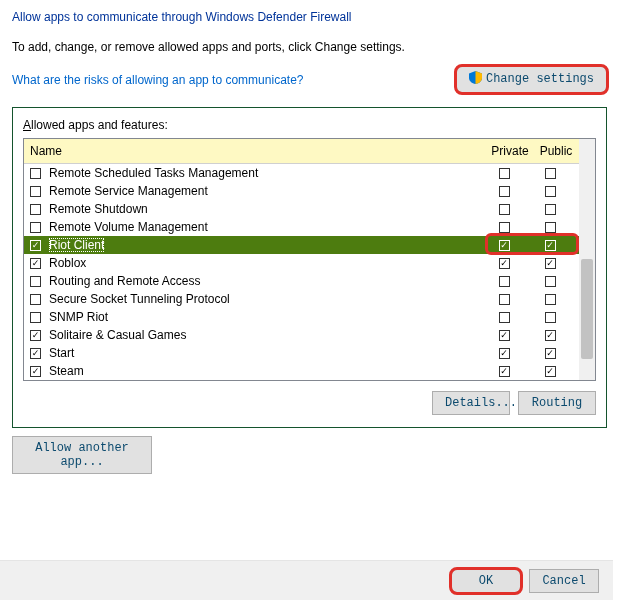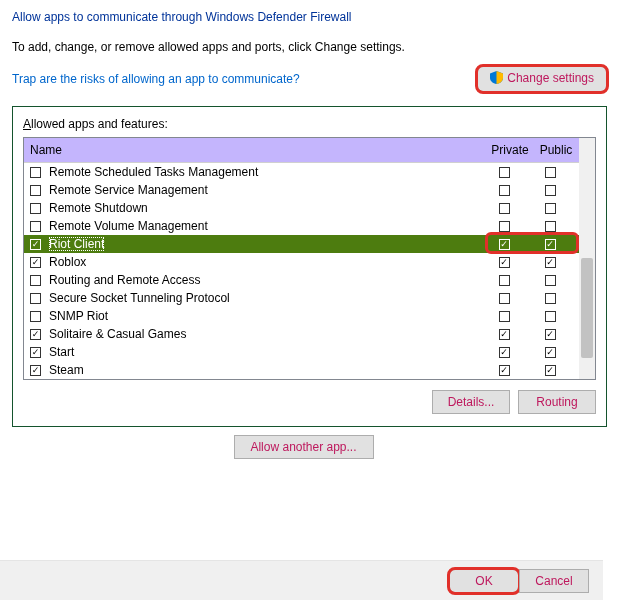--- a/index.html
+++ b/index.html
@@ -37,22 +37,22 @@
     color: #0066cc;
     font-size: 12px;
     cursor: pointer;
   }
   .btn {
     background: #e1e1e1;
     border: 1px solid #adadad;
     padding: 4px 12px;
     font-size: 12px;
     cursor: pointer;
-    color: #be185d;
-    font-family: Liberation Sans, sans-serif;
+    color: #0c4a6e;
+    font-family: Liberation Mono, monospace;
   }
   .btn.red-hl {
     outline: 3px solid #e1302a;
     border-radius: 6px;
     outline-offset: -1px;
   }
   .btn .shield {
     display: inline-block;
     vertical-align: -2px;
     margin-right: 4px;
@@ -73,21 +73,21 @@
     position: relative;
     display: flex;
   }
   .list {
     flex: 1;
     background: #fff;
   }
   .headerrow {
     display: flex;
     border-bottom: 1px solid #d0d0d0;
-    background: #c4b5fd;
+    background: #fef9c3;
     font-size: 12px;
   }
   .col-name { flex: 1; padding: 5px 6px; }
   .col-priv, .col-pub { width: 46px; text-align: center; padding: 5px 0; }
   .row {
     display: flex;
     align-items: center;
     height: 18px;
     font-size: 12px;
     padding: 0 6px;
@@ -136,52 +136,53 @@
   }
   .below-list {
     display: flex;
     justify-content: flex-end;
     gap: 8px;
     margin-top: 10px;
   }
   .below-list .btn { width: 78px; }
   .allow-row {
     display: flex;
-    justify-content: center;
+    justify-content: flex-start;
     padding: 0 12px 0 0;
   }
   .allow-row .btn { width: 140px; }
   .footer {
     position: absolute;
-    left: 0; right: 16px; bottom: 0;
+    left: 0; right: 6px; bottom: 0;
     height: 40px;
     background: #f0f0f0;
     border-top: 1px solid #e5e5e5;
     display: flex;
     justify-content: flex-end;
     align-items: center;
+    gap: 8px;
     padding-right: 14px;
   }
   .footer .btn { width: 70px; }
   .checks-hl {
     position: absolute;
     border: 3px solid #e1302a;
     border-radius: 6px;
     pointer-events: none;
   }
 </style>
 </head>
 <body>
 
 <div class="page">
   <div class="title">Allow apps to communicate through Windows Defender Firewall</div>
   <div class="subtitle">To add, change, or remove allowed apps and ports, click Change settings.</div>
 
   <div class="row-risk">
-    <span class="link">Trap are the risks of allowing an app to communicate?</span>
+    <span class="link">What are the risks of allowing an app to communicate?</span>
     <button class="btn red-hl">
       <span class="shield">
         <svg width="13" height="13" viewBox="0 0 13 13">
           <path d="M6.5 0 L13 2.5 V7 C13 10 10 12.5 6.5 13 C3 12.5 0 10 0 7 V2.5 Z" fill="#0078d7"></path>
           <path d="M6.5 0 L13 2.5 V7 C13 10 10 12.5 6.5 13 V0 Z" fill="#ffb900"></path>
         </svg>
       </span><span>Change settings</span>
     </button>
   </div>
 

